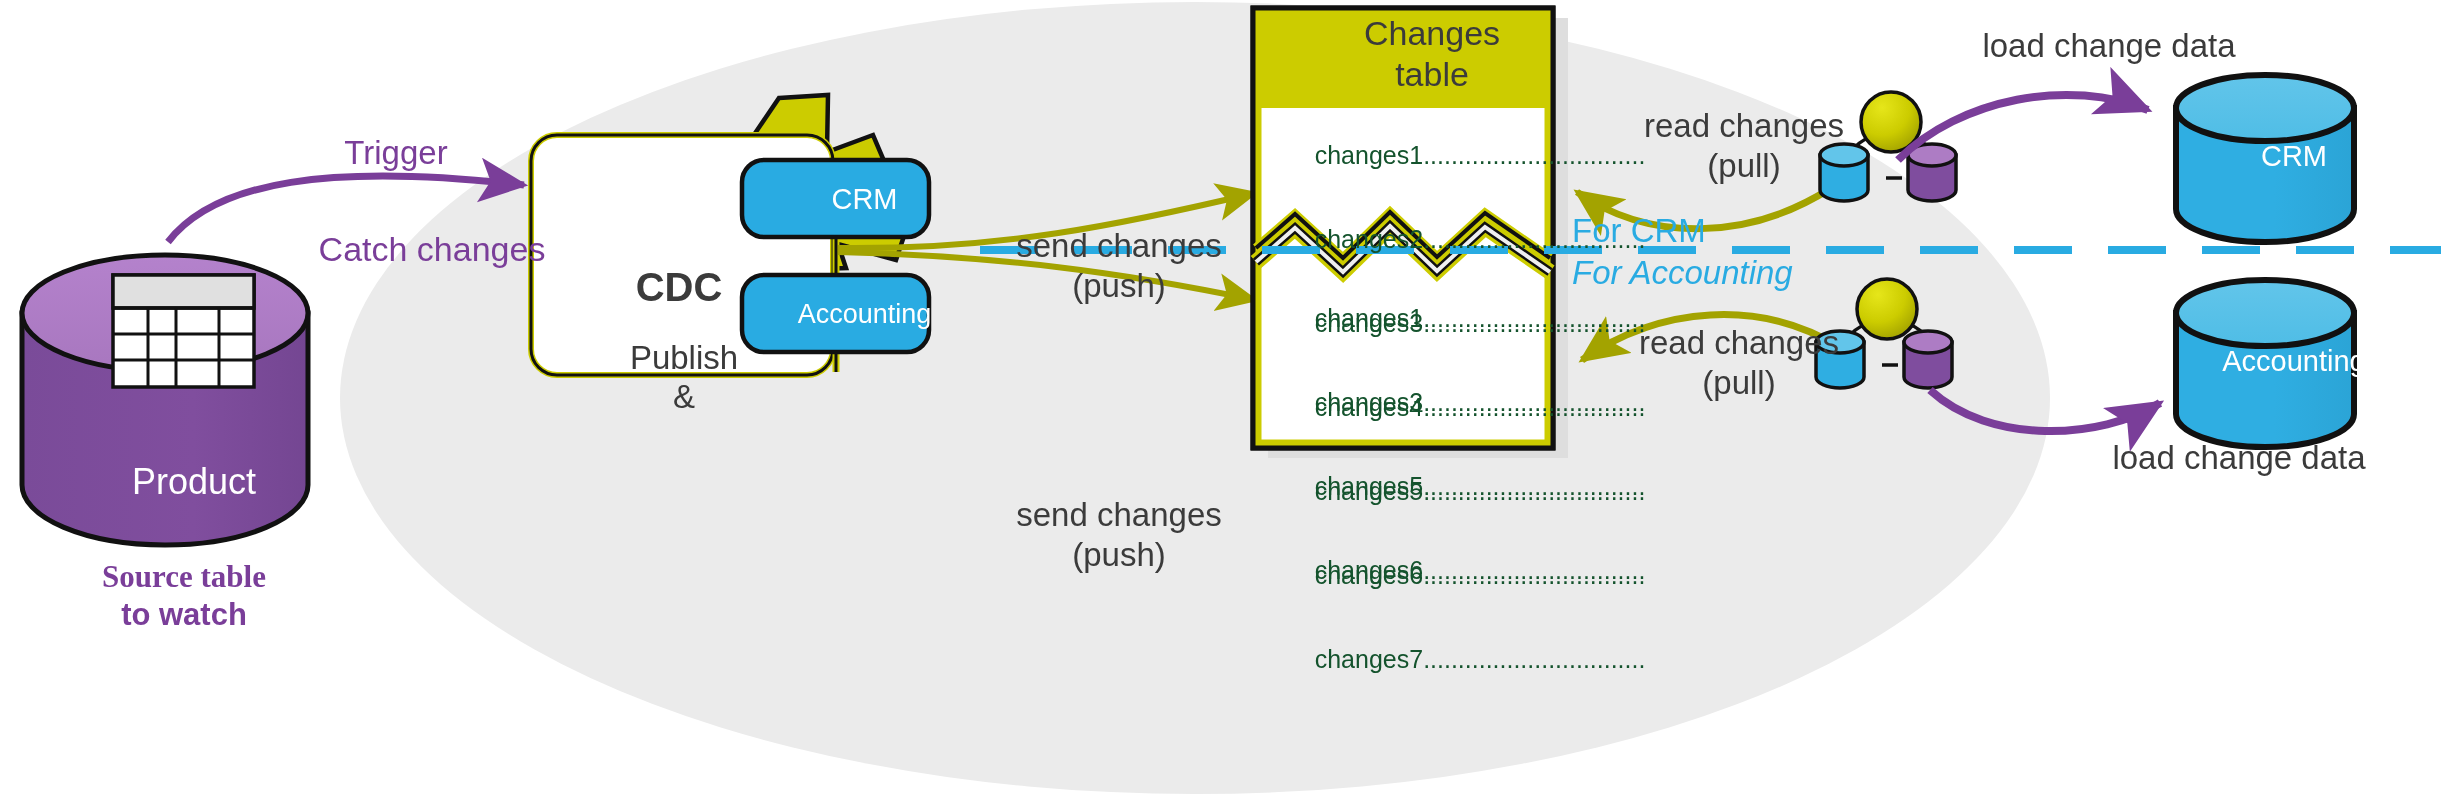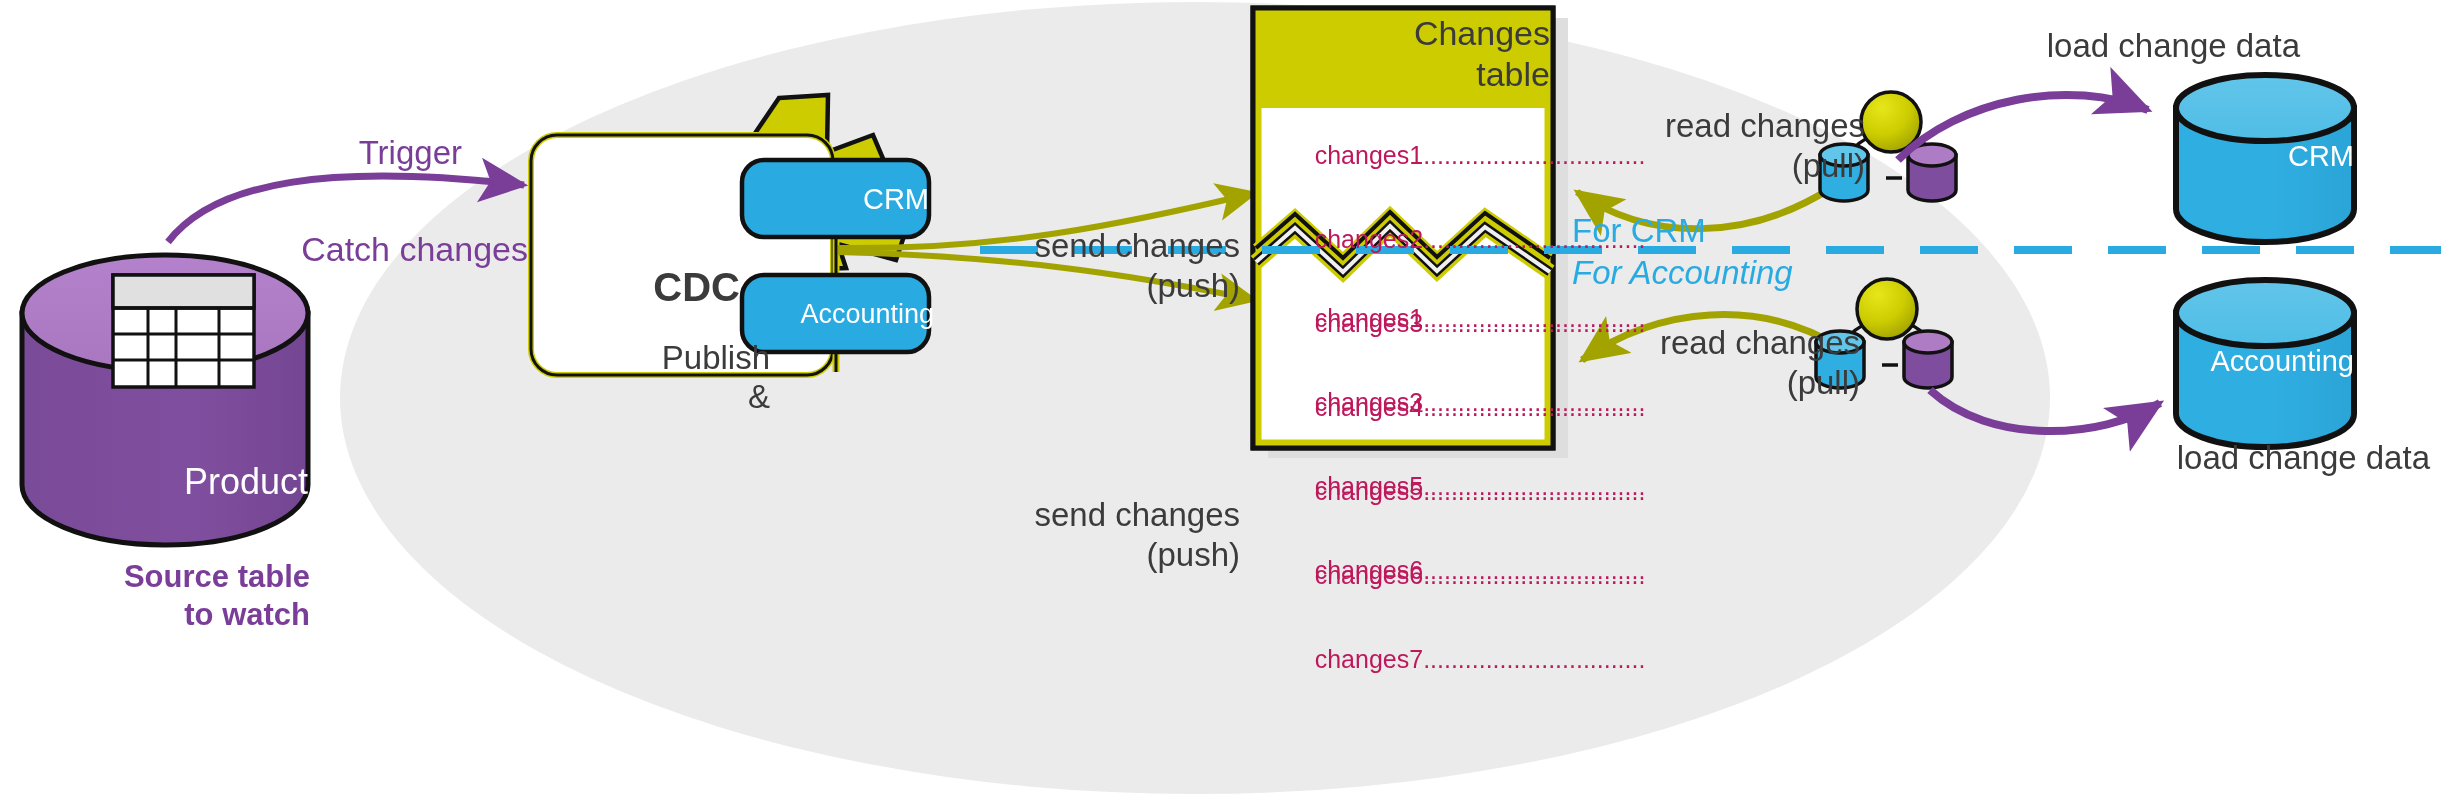--- a/index.html
+++ b/index.html
@@ -3,23 +3,23 @@
 <meta charset="utf-8">
 <style>
   html,body{margin:0;padding:0;background:#ffffff;}
   body{width:2441px;height:795px;overflow:hidden;font-family:"Liberation Sans",sans-serif;}
   #stage{position:relative;width:2441px;height:795px;background:#ffffff;}
   #stage svg.layer{position:absolute;left:0;top:0;width:2441px;height:795px;}
   .txt{position:absolute;white-space:pre;line-height:1.12;}
   .c-dark{color:#3b3b3b;}
   .c-purple{color:#7A3E99;}
   .c-blue{color:#29ABE2;}
-  .c-grey{color:#be185d;}
+  .c-grey{color:#14532d;}
   .c-white{color:#ffffff;}
-  .center{text-align:right;}
+  .center{text-align:center;padding-left:29px;}
 </style>
 </head>
 <body>
 
 <div id="stage">
 
   <svg class="layer" viewBox="0 0 2441 795">
     <defs>
       <linearGradient id="gPurpleTop" x1="0" y1="0" x2="0" y2="1">
         <stop offset="0%" stop-color="#B482CC"></stop>
@@ -148,21 +148,21 @@
       <ellipse cx="2265" cy="108" rx="89" ry="33" fill="url(#gBlueTop)" stroke="#111" stroke-width="6"></ellipse>
     </g>
 
     <g>
       <path d="M2176,313 L2176,414 a89,33 0 0 0 178,0 L2354,313 z" fill="url(#gBlueBody)" stroke="#111" stroke-width="6"></path>
       <ellipse cx="2265" cy="313" rx="89" ry="33" fill="url(#gBlueTop)" stroke="#111" stroke-width="6"></ellipse>
     </g>
   </svg>
 
   <div class="txt c-white center" style="left:22px;top:462px;width:286px;font-size:36px;">Product</div>
-  <div class="txt c-purple center" style="left:0px;top:560px;width:310px;font-size:31px;font-weight:bold;">Source table</div>
+  <div class="txt c-purple center" style="left:0px;top:560px;width:310px;font-size:31px;font-weight:bold;font-family:Liberation Serif, serif;">Source table</div>
   <div class="txt c-purple center" style="left:0px;top:598px;width:310px;font-size:31px;font-weight:bold;">to watch</div>
 
   <div class="txt c-purple center" style="left:272px;top:135px;width:190px;font-size:33px;">Trigger</div>
   <div class="txt c-purple center" style="left:278px;top:230px;width:250px;font-size:34px;">Catch changes</div>
 
   <div class="txt c-dark center" style="left:540px;top:340px;width:230px;font-size:33px;">Publish</div>
   <div class="txt c-dark center" style="left:560px;top:265px;width:180px;font-size:40px;font-weight:bold;">CDC</div>
   <div class="txt c-dark center" style="left:540px;top:379px;width:230px;font-size:33px;">&amp;</div>
 
   <div class="txt c-white center" style="left:742px;top:183px;width:187px;font-size:29px;">CRM</div>

